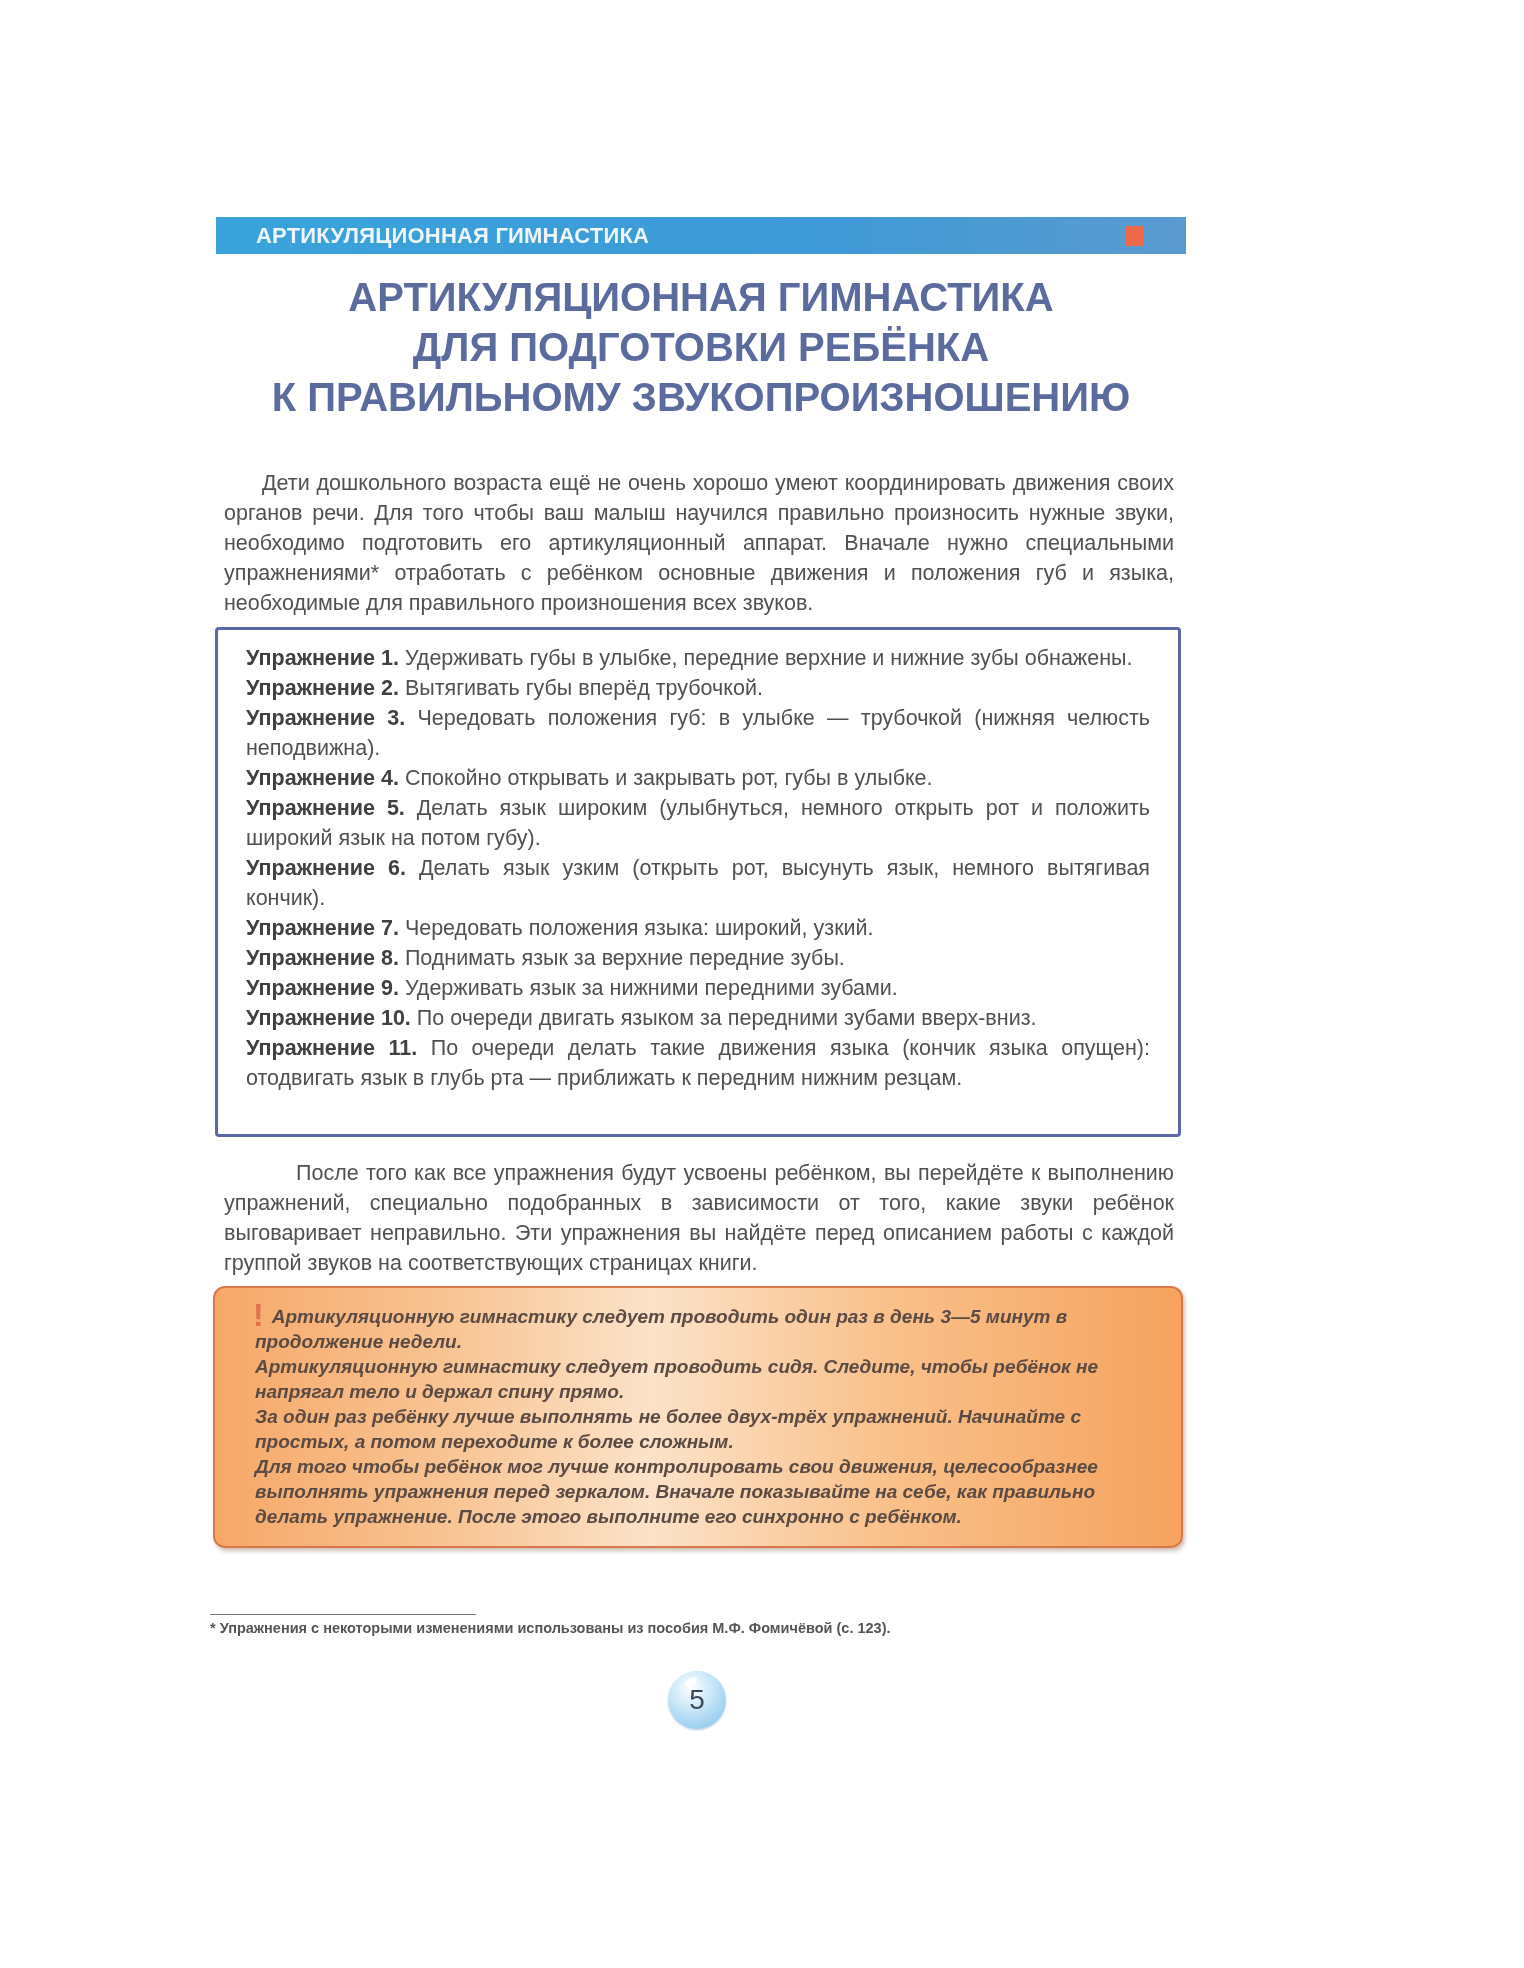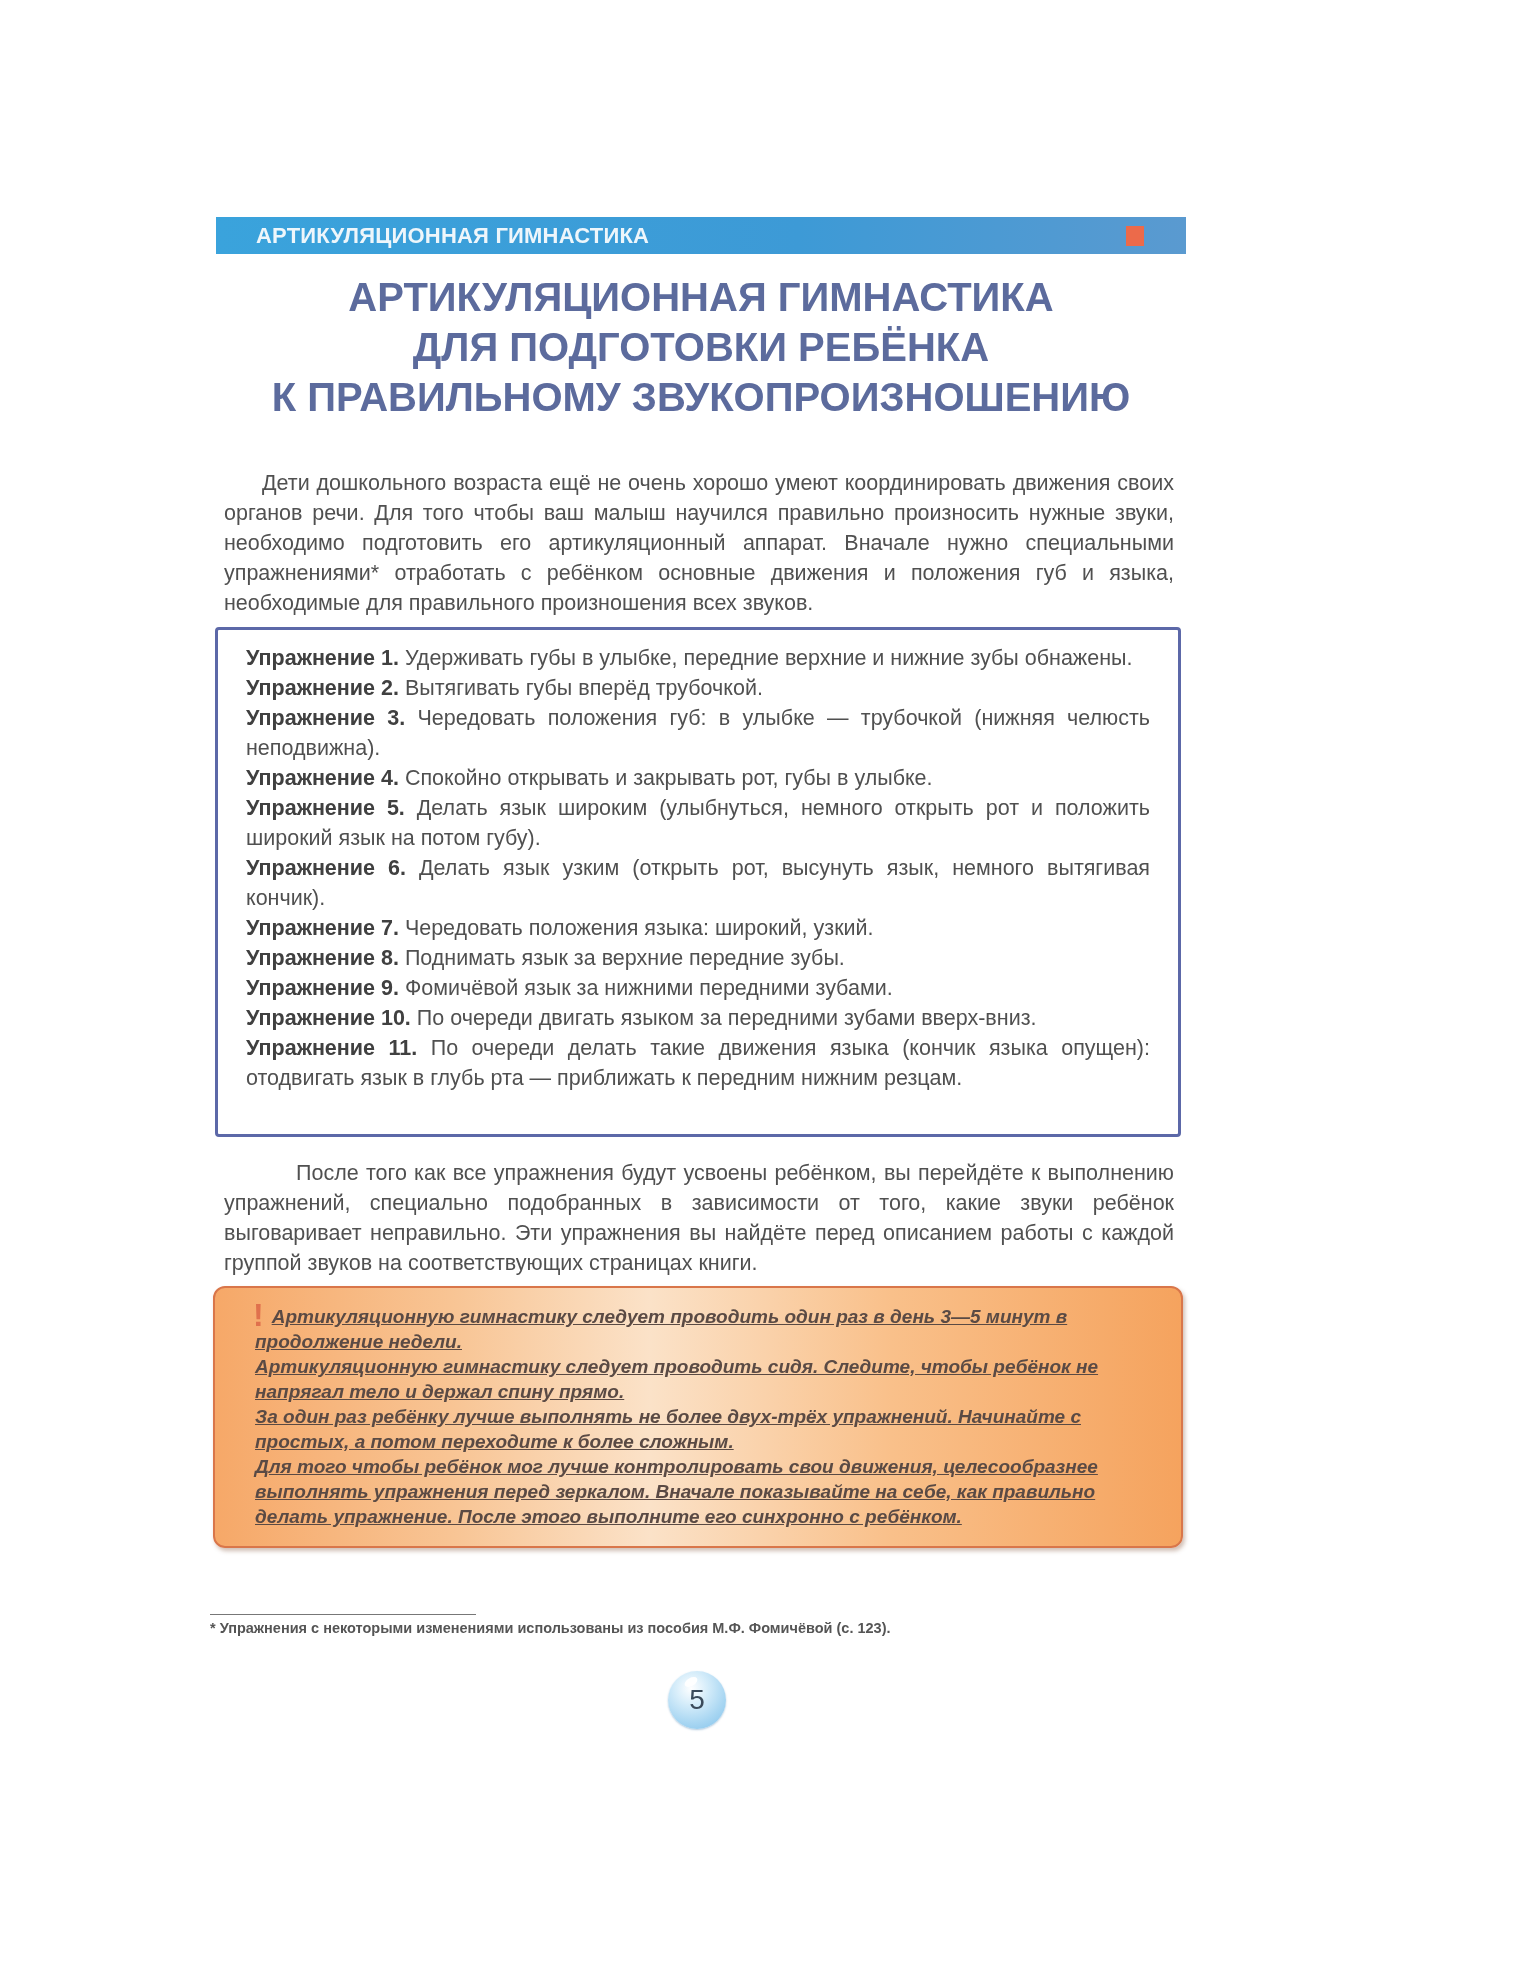--- a/index.html
+++ b/index.html
@@ -44,21 +44,21 @@
   .after p { margin: 8px; text-indent: 72px; }
   .note-box {
     position: absolute; left: 213px; top: 1286px; width: 970px; height: 262px;
     border-radius: 12px; box-sizing: border-box;
     border: 2px solid #d9764a;
     background: linear-gradient(90deg, #f6a868 0%, #f8c595 25%, #fbe2c8 45%, #f9c08a 70%, #f5a35e 100%);
     box-shadow: 2px 3px 4px rgba(120,70,40,0.35);
     padding: 16px 34px 10px 40px;
   }
   .note-item {
-    font-size: 19px; line-height: 25px; font-style: italic; font-weight: bold; color: #5a4a44; text-decoration: underline;
+    font-size: 19px; line-height: 25px; font-style: italic; font-weight: bold; color: #5a4a44;
   }
   .excl {
     display: inline-block; font-style: normal; font-weight: bold; color: #e0714d;
     font-size: 32px; line-height: 20px; vertical-align: -3px; margin-right: 8px; margin-left: -2px;
   }
   .footnote-rule {
     position: absolute; left: 210px; top: 1614px; width: 266px; height: 0;
     border-top: 1.5px solid #777;
   }
   .footnote {
@@ -98,21 +98,21 @@
 
 <div class="ex-box">
   <div class="ex-item"><span class="ex-label">Упражнение 1.</span> <span>Удерживать губы в улыбке, передние верхние и нижние зубы обнажены.</span></div>
   <div class="ex-item"><span class="ex-label">Упражнение 2.</span> <span>Вытягивать губы вперёд трубочкой.</span></div>
   <div class="ex-item"><span class="ex-label">Упражнение 3.</span> <span>Чередовать положения губ: в улыбке — трубочкой (нижняя челюсть неподвижна).</span></div>
   <div class="ex-item"><span class="ex-label">Упражнение 4.</span> <span>Спокойно открывать и закрывать рот, губы в улыбке.</span></div>
   <div class="ex-item"><span class="ex-label">Упражнение 5.</span> <span>Делать язык широким (улыбнуться, немного открыть рот и положить широкий язык на потом губу).</span></div>
   <div class="ex-item"><span class="ex-label">Упражнение 6.</span> <span> Делать язык узким (открыть рот, высунуть язык, немного вытягивая кончик).</span></div>
   <div class="ex-item"><span class="ex-label">Упражнение 7.</span> <span>Чередовать положения языка: широкий, узкий.</span></div>
   <div class="ex-item"><span class="ex-label">Упражнение 8.</span> <span>Поднимать язык за верхние передние зубы.</span></div>
-  <div class="ex-item"><span class="ex-label">Упражнение 9.</span> <span>Фомичёвой язык за нижними передними зубами.</span></div>
+  <div class="ex-item"><span class="ex-label">Упражнение 9.</span> <span>Удерживать язык за нижними передними зубами.</span></div>
   <div class="ex-item"><span class="ex-label">Упражнение 10.</span> <span>По очереди двигать языком за передними зубами вверх-вниз.</span></div>
   <div class="ex-item"><span class="ex-label">Упражнение 11.</span> <span>По очереди делать такие движения языка (кончик языка опущен): отодвигать язык в глубь рта — приближать к передним нижним резцам.</span></div>
 </div>
 
 <div class="after">
   <p>После того как все упражнения будут усвоены ребёнком, вы перейдёте к выполнению упражнений, специально подобранных в зависимости от того, какие звуки ребёнок выговаривает неправильно. Эти упражнения вы найдёте перед описанием работы с каждой группой звуков на соответствующих страницах книги.</p>
 </div>
 
 <div class="note-box">
   <div class="note-item"><span class="excl">!</span><span>Артикуляционную гимнастику следует проводить один раз в день 3—5 минут в продолжение недели.</span></div>

